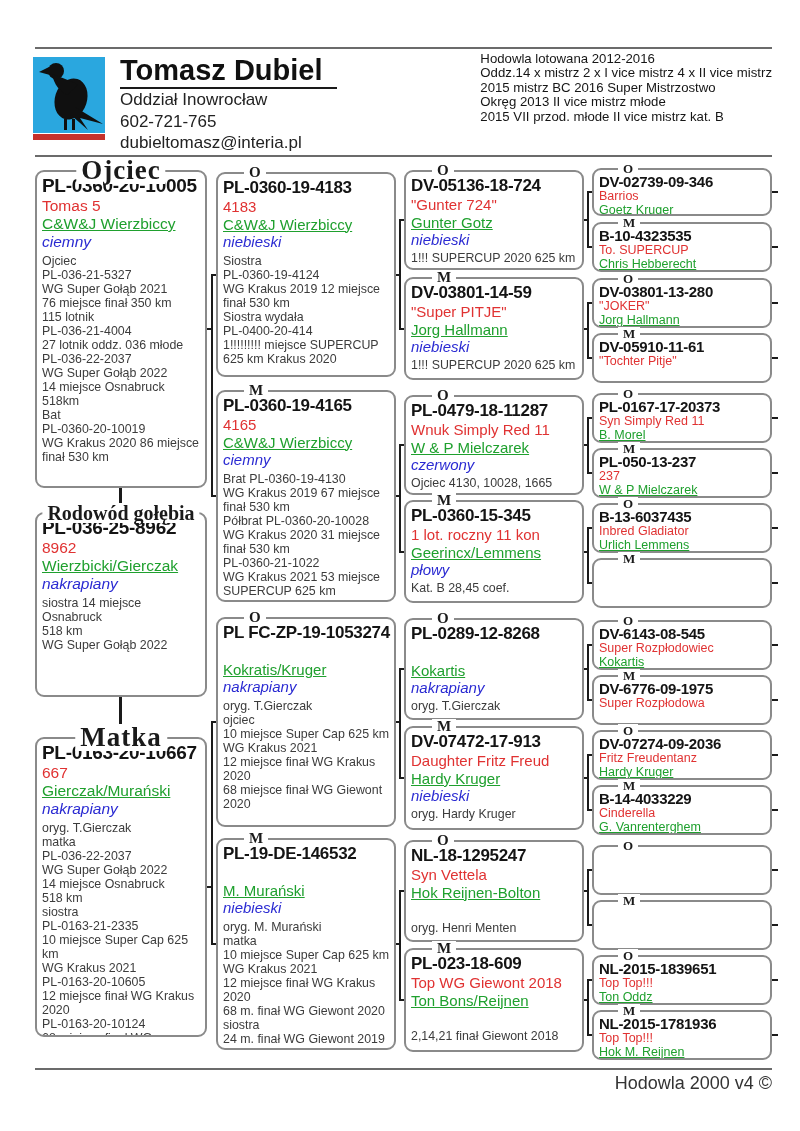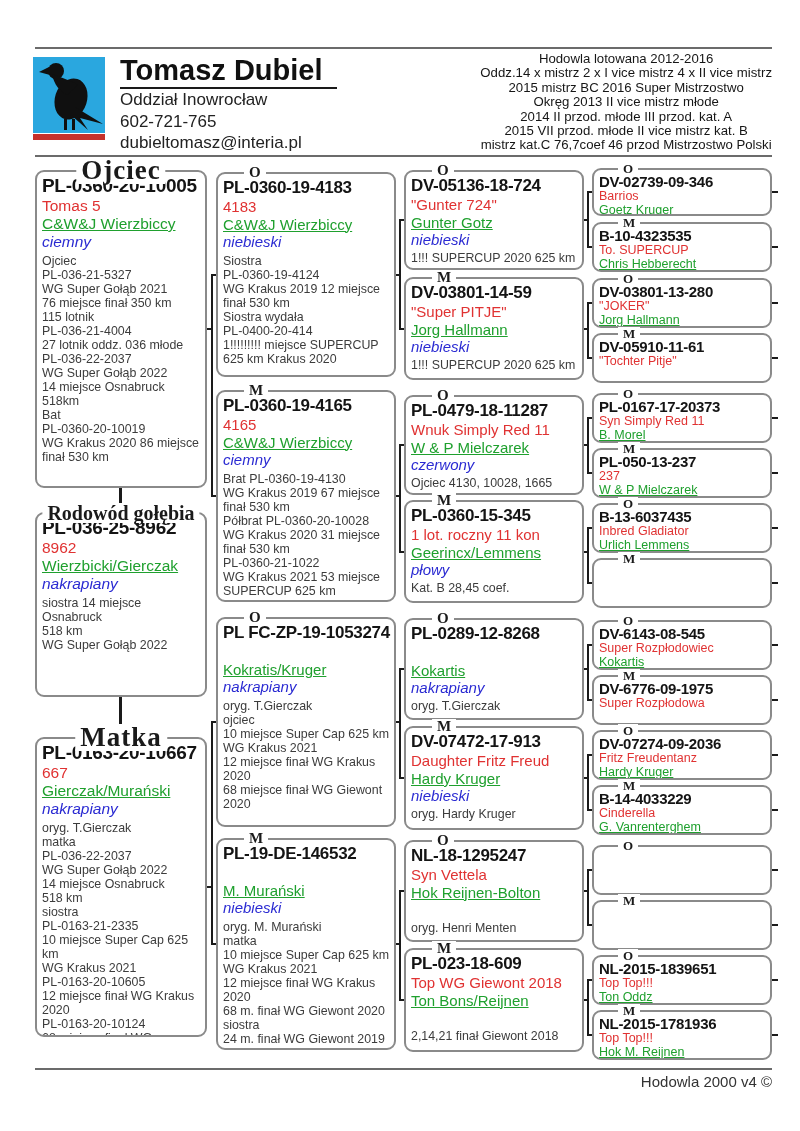--- a/index.html
+++ b/index.html
@@ -14,21 +14,21 @@
 
   
   .logo{position:absolute;left:33px;top:57px;width:72px;height:84px;}
   .logo-blue{width:72px;height:76px;background:var(--logoblue);overflow:hidden;}
   .logo-bar{width:72px;height:6px;background:var(--logored);margin-top:1px;}
   .owner{position:absolute;left:120px;top:54px;}
   .owner-name{font-size:29px;font-weight:bold;color:#111;display:inline-block;
               border-bottom:2px solid #1a1a1a;padding:0 14px 1px 0;line-height:1.12;}
   .owner-line{font-size:17px;color:#222;line-height:20.5px;margin-top:1px;}
   .owner-line:first-of-type{margin-top:5px;}
-  .ach{position:absolute;right:28px;top:52px;text-align:center;
+  .ach{position:absolute;right:28px;top:52px;text-align:left;
        font-size:13.2px;line-height:14.4px;color:#161616;}
 
   
   .box{position:absolute;background:#fff;border:2px solid #8a8a8a;border-radius:9px;
        box-sizing:border-box;}
   .content{height:100%;overflow:hidden;padding:3px 5px;box-sizing:border-box;}
   .legend{position:absolute;background:#fff;font-family:"Liberation Serif",serif;
           font-weight:bold;color:#1a1a1a;padding:0 5px;white-space:nowrap;line-height:1;}
   .t1{font-size:27px;top:-15px;left:50%;transform:translateX(-50%);letter-spacing:1px;}
   .t2{font-size:20px;top:-11px;left:50%;transform:translateX(-50%);}
@@ -51,21 +51,21 @@
   .g3 .pname,.g3 .fancier,.g3 .pcolor{font-size:15px;line-height:17.5px;}
   .g2 .pname,.g2 .pcolor,.g3 .pname,.g3 .pcolor{min-height:17.5px;}
   .g2 .notes{margin-top:3px;}
   .g3 .notes{margin-top:2px;}
   .notes{font-size:12.4px;line-height:14px;}
 
   .g4 .ring{font-size:15px;line-height:17px;}
   .g4 .pname,.g4 .fancier,.g4 .pcolor{font-size:12.5px;line-height:13.8px;}
   .g4 .pname{min-height:13.8px;}
 
-  .footer-text{position:absolute;right:28px;top:1073px;font-size:15px;color:#333;}
+  .footer-text{position:absolute;right:28px;top:1073px;font-size:18px;color:#333;}
 </style>
 </head>
 <body>
 
 <div class="page">
 
   <div class="hr" style="top:47px"></div>
 
   <div class="logo">
     <div class="logo-blue">
@@ -89,23 +89,21 @@
     <div class="owner-line">Oddział Inowrocław</div>
     <div class="owner-line">602-721-765</div>
     <div class="owner-line">dubieltomasz@interia.pl</div>
   </div>
 
   <div class="ach">
     <div>Hodowla lotowana 2012-2016</div>
     <div>Oddz.14 x mistrz 2 x I vice mistrz 4 x II vice mistrz</div>
     <div>2015 mistrz BC 2016 Super Mistrzostwo</div>
     <div>Okręg 2013 II vice mistrz młode</div>
-    <div>2014 II przod. młode III przod. kat. A</div>
     <div>2015 VII przod. młode II vice mistrz kat. B</div>
-    <div>mistrz kat.C 76,7coef 46 przod Mistrzostwo Polski</div>
   </div>
 
   <div class="hr" style="top:155px"></div>
 
   <div id="wires">
       <div style="position: absolute; left: 207px; top: 328px; width: 6px; height: 2px; background: rgb(26, 26, 26);"></div>
       <div style="position: absolute; left: 211px; top: 274px; width: 2px; height: 223px; background: rgb(26, 26, 26);"></div>
       <div style="position: absolute; left: 212px; top: 274px; width: 4px; height: 2px; background: rgb(26, 26, 26);"></div>
       <div style="position: absolute; left: 212px; top: 495px; width: 4px; height: 2px; background: rgb(26, 26, 26);"></div>
       <div style="position: absolute; left: 207px; top: 886px; width: 6px; height: 2px; background: rgb(26, 26, 26);"></div>

